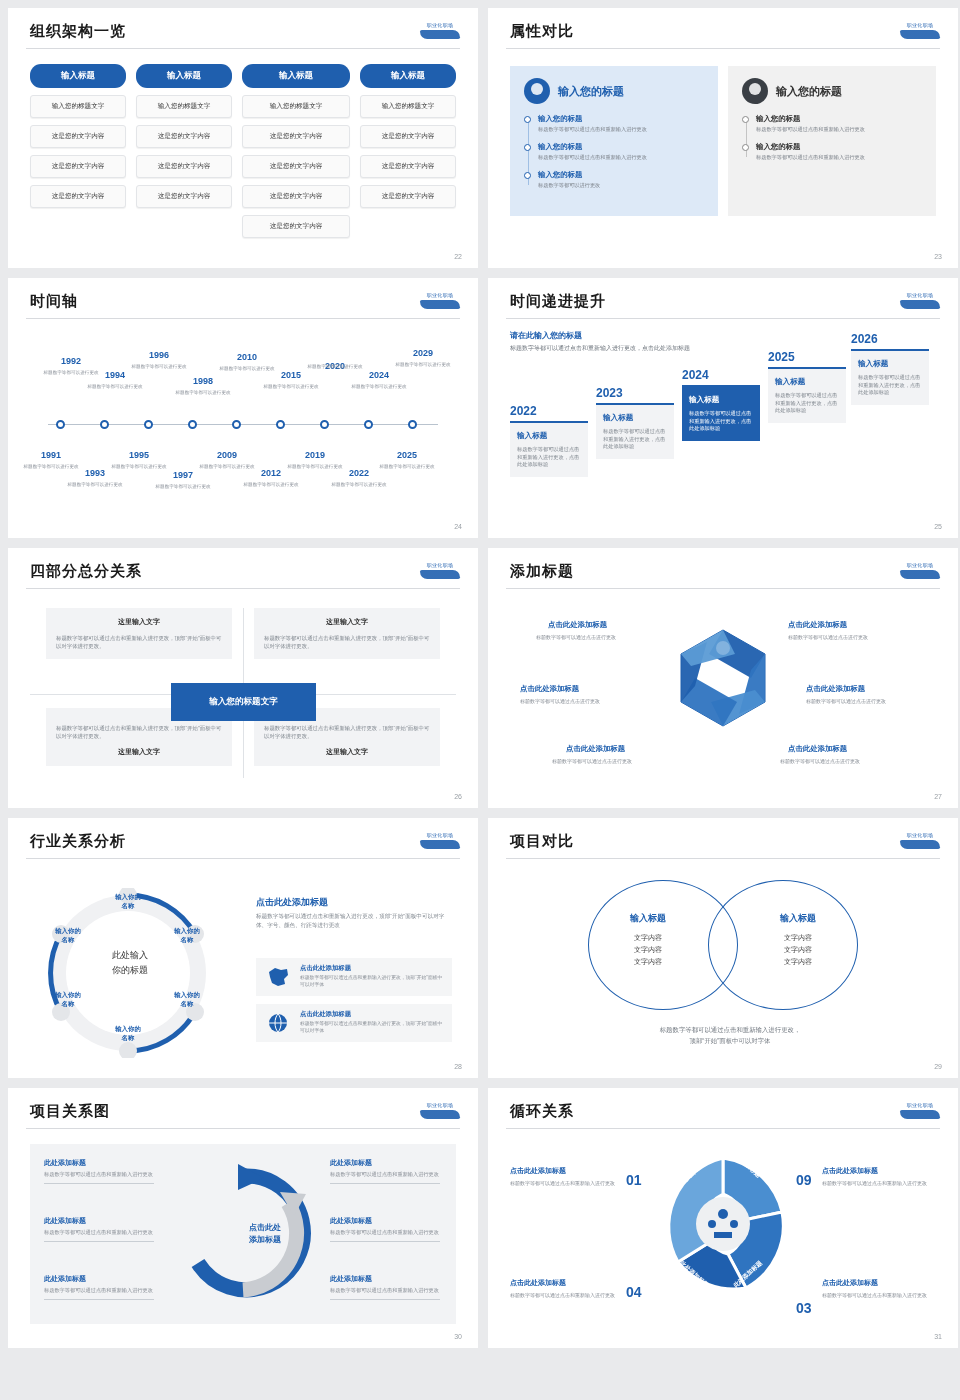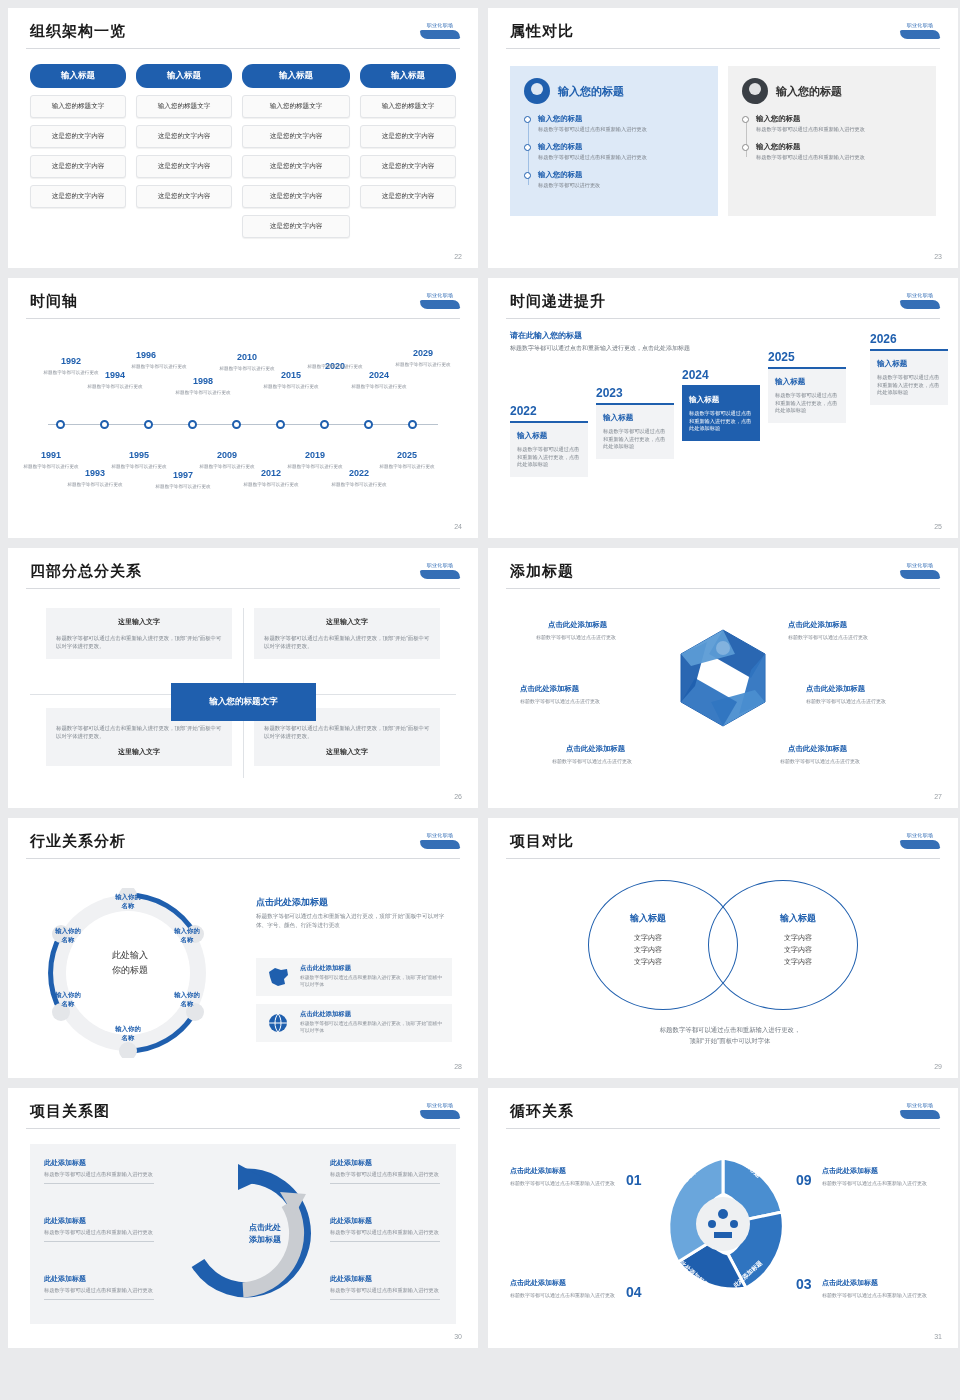--- a/index.html
+++ b/index.html
@@ -222,21 +222,21 @@
       <div class="node" style="left:228px"></div>
       <div class="node" style="left:272px"></div>
       <div class="node" style="left:316px"></div>
       <div class="node" style="left:360px"></div>
     </div>
 
     <div class="ty" style="left:34px;top:78px">1992</div>
     <div class="td" style="left:34px;top:92px">标题数字等都可以进行更改</div>
     <div class="ty" style="left:78px;top:92px">1994</div>
     <div class="td" style="left:78px;top:106px">标题数字等都可以进行更改</div>
-    <div class="ty" style="left:109px;top:72px">1996</div>
+    <div class="ty" style="left:122px;top:72px">1996</div>
     <div class="td" style="left:122px;top:86px">标题数字等都可以进行更改</div>
     <div class="ty" style="left:166px;top:98px">1998</div>
     <div class="td" style="left:166px;top:112px">标题数字等都可以进行更改</div>
     <div class="ty" style="left:210px;top:74px">2010</div>
     <div class="td" style="left:210px;top:88px">标题数字等都可以进行更改</div>
     <div class="ty" style="left:254px;top:92px">2015</div>
     <div class="td" style="left:254px;top:106px">标题数字等都可以进行更改</div>
     <div class="ty" style="left:298px;top:83px">2020</div>
     <div class="td" style="left:298px;top:86px">标题数字等都可以进行更改</div>
     <div class="ty" style="left:342px;top:92px">2024</div>
@@ -302,21 +302,21 @@
       </div>
     </div>
     <div class="step" style="left:280px;top:72px">
       <div class="yr">2025</div>
       <div class="bar"></div>
       <div class="bx">
         <div class="bt">输入标题</div>
         <div class="bd">标题数字等都可以通过点击和重新输入进行更改，点击此处添加标题</div>
       </div>
     </div>
-    <div class="step" style="left:382px;top:54px">
+    <div class="step" style="left:363px;top:54px">
       <div class="yr">2026</div>
       <div class="bar"></div>
       <div class="bx">
         <div class="bt">输入标题</div>
         <div class="bd">标题数字等都可以通过点击和重新输入进行更改，点击此处添加标题</div>
       </div>
     </div>
     <div class="pg">25</div>
   </div>
 
@@ -547,21 +547,21 @@
     <div style="position:absolute;left:234px;top:182px;width:52px;font-size:6px;font-weight:bold;color:#fff;transform:rotate(-42deg);text-align:center">此处添加标题</div>
 
     <div class="c31n" style="left:138px;top:84px">01</div>
     <div class="c31t" style="left:22px;top:78px">点击此处添加标题</div>
     <div class="c31d" style="left:22px;top:92px">标题数字等都可以通过点击和重新输入进行更改</div>
 
     <div class="c31n" style="left:308px;top:84px">09</div>
     <div class="c31t" style="left:334px;top:78px">点击此处添加标题</div>
     <div class="c31d" style="left:334px;top:92px">标题数字等都可以通过点击和重新输入进行更改</div>
 
-    <div class="c31n" style="left:308px;top:188px">03</div>
+    <div class="c31n" style="left:308px;top:212px">03</div>
     <div class="c31t" style="left:334px;top:190px">点击此处添加标题</div>
     <div class="c31d" style="left:334px;top:204px">标题数字等都可以通过点击和重新输入进行更改</div>
 
     <div class="c31n" style="left:138px;top:196px">04</div>
     <div class="c31t" style="left:22px;top:190px">点击此处添加标题</div>
     <div class="c31d" style="left:22px;top:204px">标题数字等都可以通过点击和重新输入进行更改</div>
 
     <div class="pg">31</div>
   </div>
 

